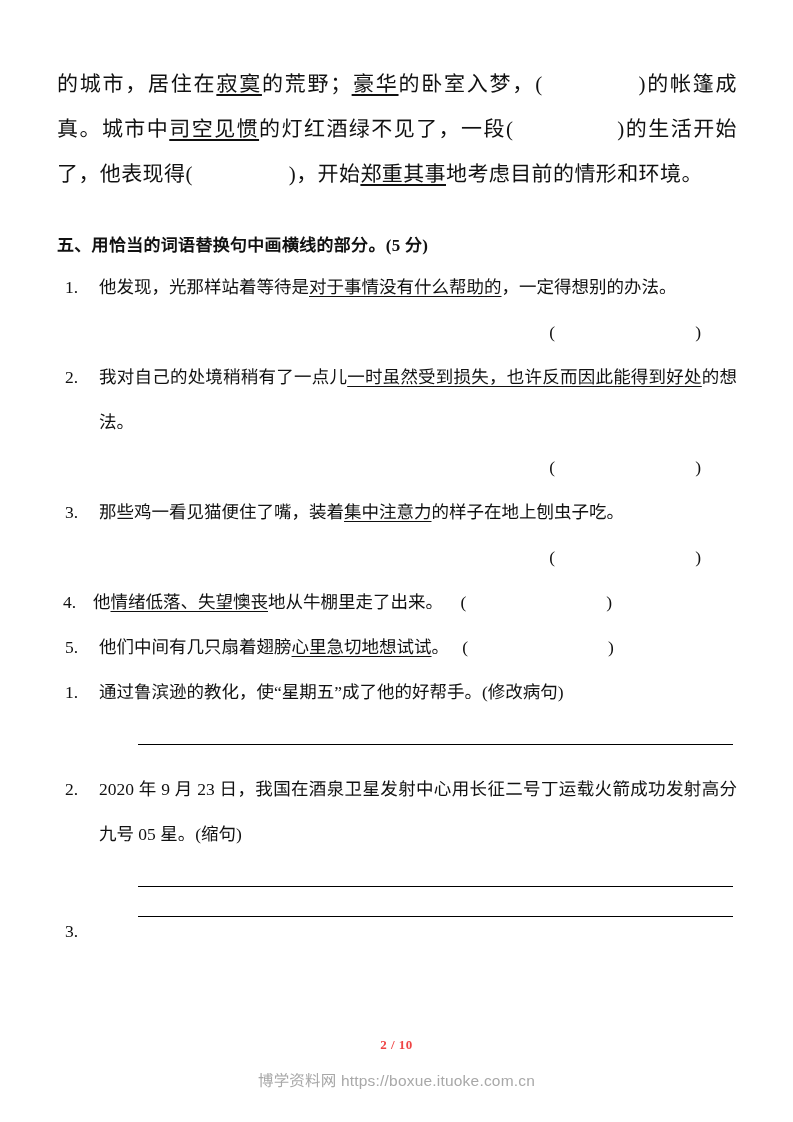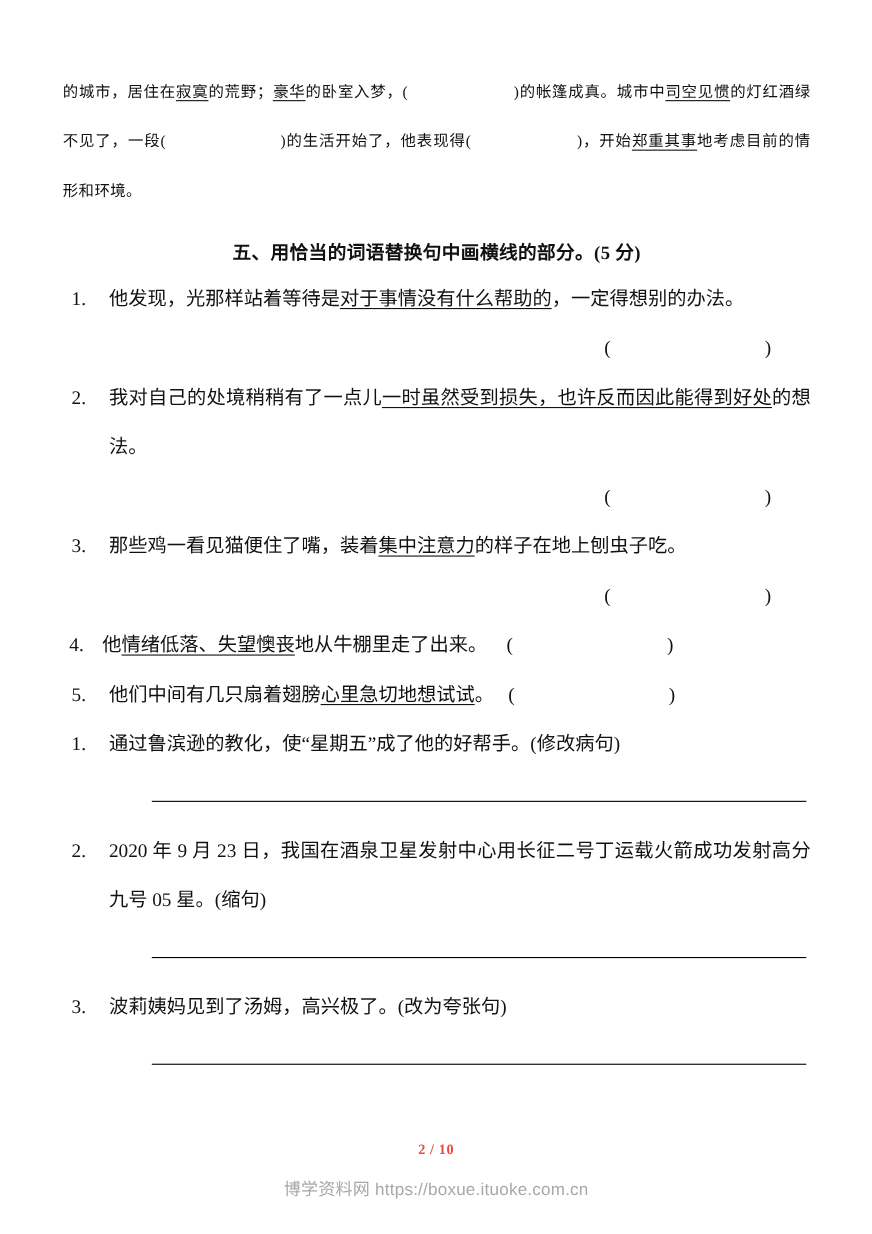--- a/index.html
+++ b/index.html
@@ -28,21 +28,21 @@
 
   .content {
     position: absolute;
     left: 57px;
     top: 62px;
     width: 680px;
   }
 
   
   .para {
-    font-size: 14px;
+    font-size: 21px;
     line-height: 45px;
     letter-spacing: 0.4px;
     text-align: justify;
     text-justify: inter-ideograph;
   }
 
   .u { text-decoration: underline; text-underline-offset: 2.5px; }
 
   
   .inlineblank {
@@ -52,25 +52,24 @@
   .inlineblank-w {
     display: inline-block;
     width: 104px;
   }
 
   
   .section-head {
     font-size: 17px;
     font-weight: bold;
     line-height: 30px;
-    margin-top: 18px;
+    margin-top: 34px;
     margin-bottom: 4px;
     letter-spacing: 0.3px;
     font-family: "Liberation Sans", "DejaVu Sans", sans-serif;
-    text-align: center;
   }
   .section-head .score {
     font-weight: bold;
     font-family: "Liberation Serif", "DejaVu Serif", serif;
   }
 
   
   .q {
     position: relative;
     font-size: 17.5px;
@@ -195,21 +194,21 @@
       <span class="num">1.</span><span>通过鲁滨逊的教化，使“星期五”成了他的好帮手。(修改病句)</span>
     </div>
     <div class="answer-line"></div>
 
     <div class="q">
       <span class="num">2.</span><span>2020 年 9 月 23 日，我国在酒泉卫星发射中心用长征二号丁运载火箭成功</span><span>发射高分九号 05 星。(缩句)</span>
     </div>
     <div class="answer-line"></div>
 
     <div class="q">
-      <span class="num">3.</span><span>波莉姨妈见到了汤姆，高兴极了。(改为夸张句)</span>
+      <span class="num">3.</span>
     </div>
     <div class="answer-line"></div>
 
   </div>
 
   <div class="page-number">2 / 10</div>
 
   <div class="watermark">
     <span>博学资料网</span>
     <span class="wm-url">https://boxue.ituoke.com.cn</span>

